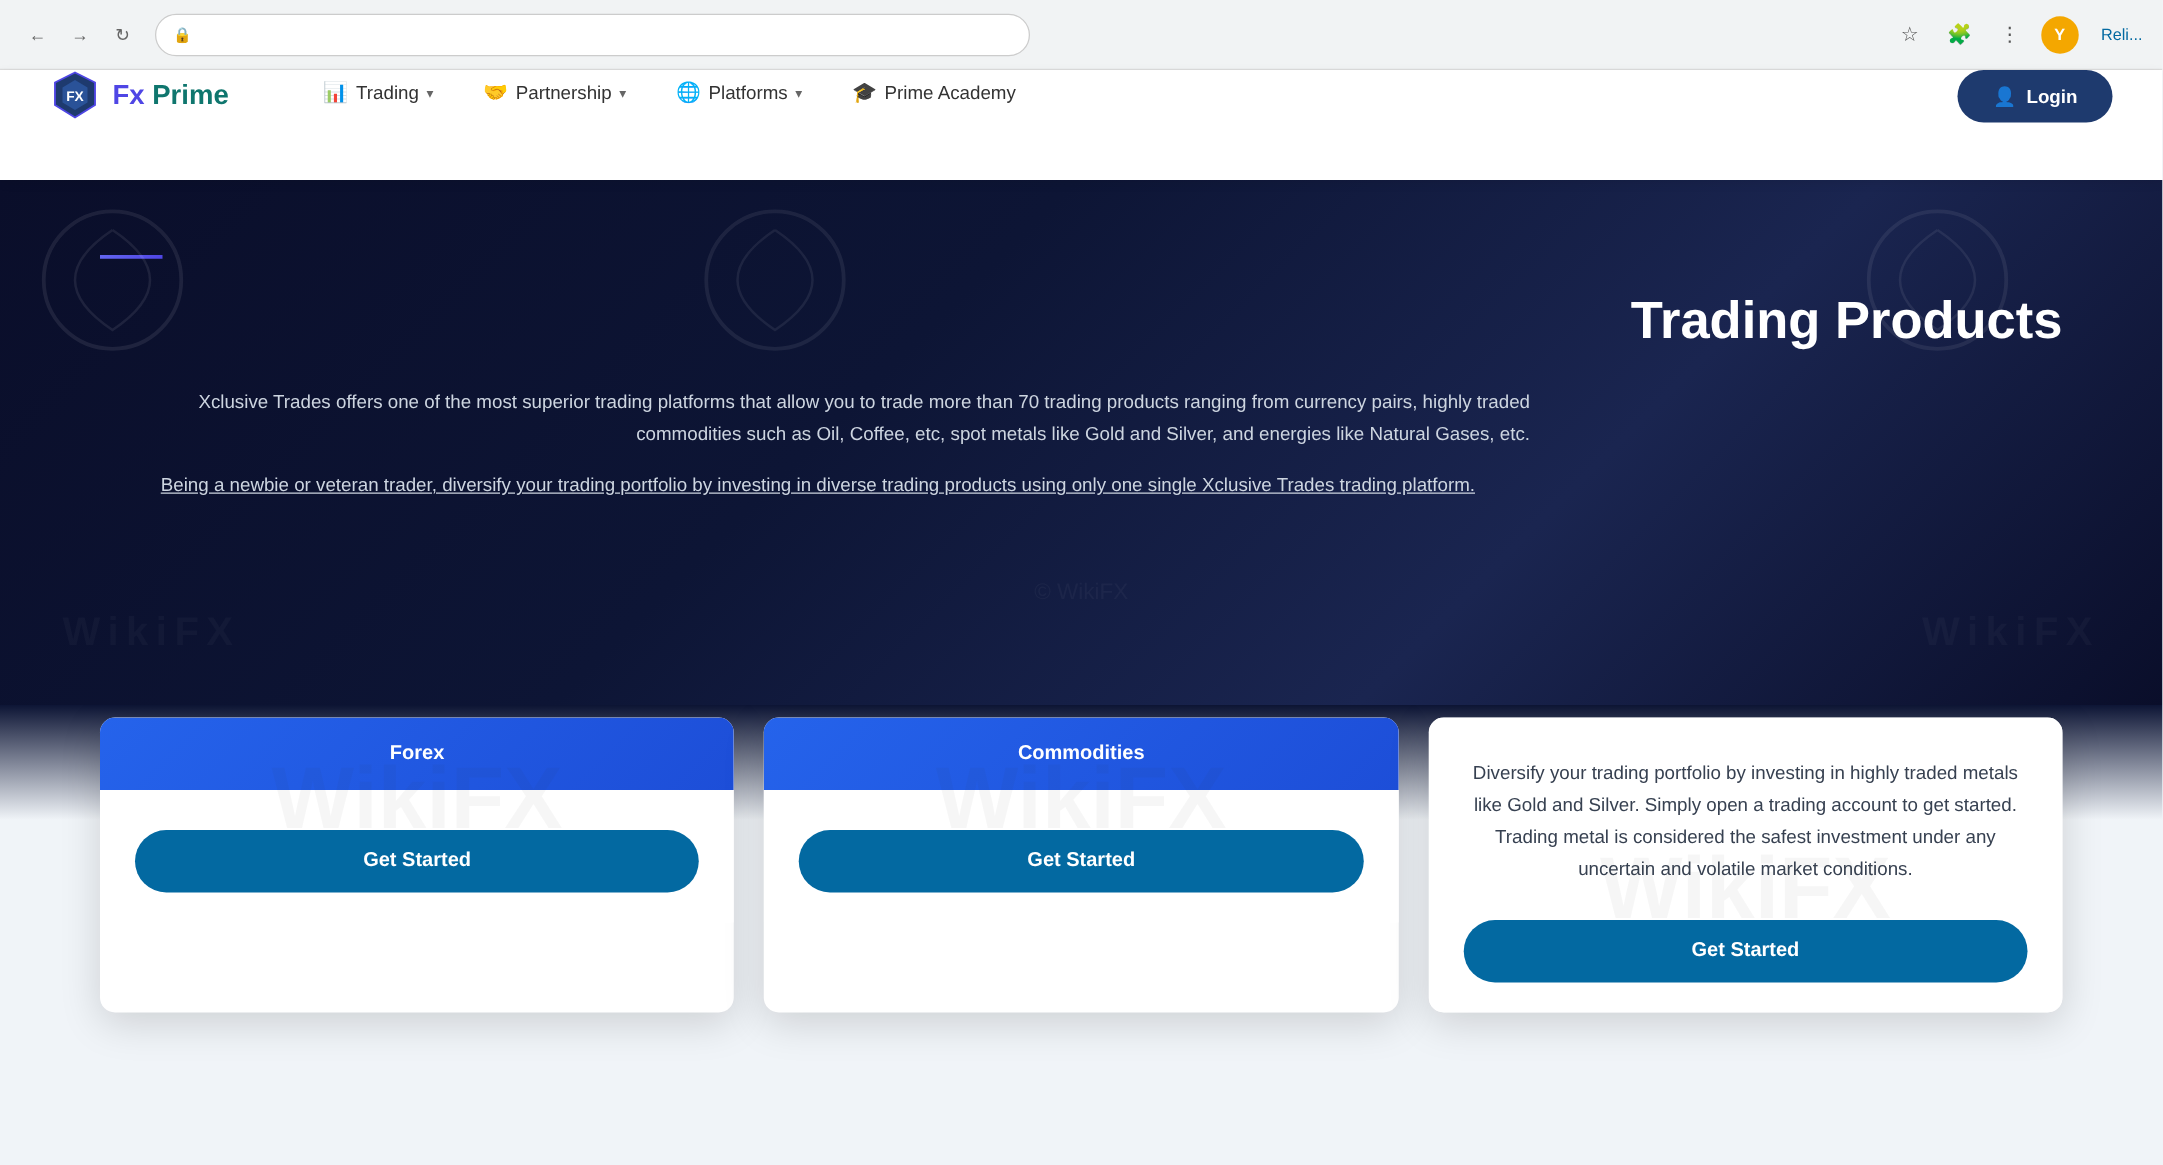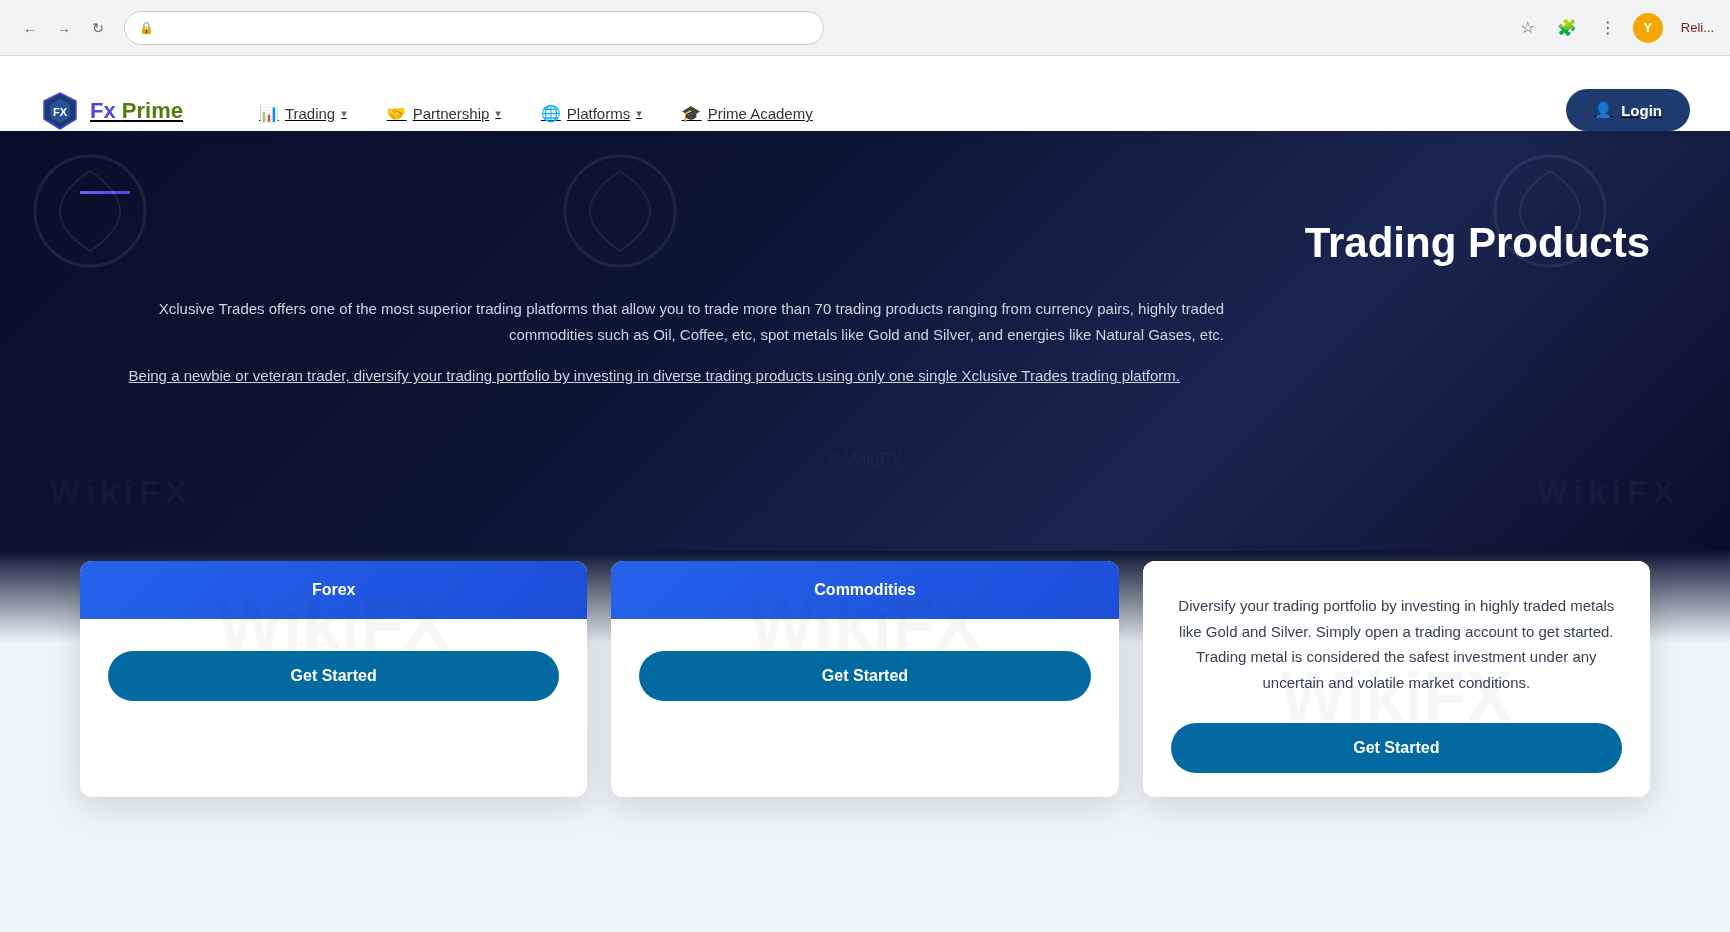--- a/index.html
+++ b/index.html
@@ -70,28 +70,27 @@
       cursor: pointer;
       color: #fff;
       font-size: 13px;
       font-weight: bold;
       display: flex; align-items: center; justify-content: center;
     }
 
     
     .navbar {
       background: #fff;
-      height: 75px;
-      display: flex;
-      align-items: flex-end;
+      height: 88px;
+      display: flex;
+      align-items: flex-start;
       padding: 0 40px;
       box-shadow: 0 2px 8px rgba(0,0,0,0.08);
       position: relative;
       z-index: 10;
-      text-decoration: underline;
     }
     .logo-area {
       display: flex;
       align-items: center;
       gap: 10px;
       margin-right: 60px;
     }
     .logo-icon {
       width: 40px; height: 40px;
     }
@@ -274,34 +273,34 @@
     <button class="nav-btn">↻</button>
   </div>
   <div class="address-bar">
     <span class="address-lock">🔒</span>
   </div>
   <div class="browser-actions">
     <button class="browser-action-btn">☆</button>
     <button class="browser-action-btn">🧩</button>
     <button class="browser-action-btn">⋮</button>
     <button class="profile-btn">Y</button>
-    <span style="color:#7f1d1d; font-size:13px; margin-left:8px;">Reli...</span>
+    <span style="color:#0369a1; font-size:13px; margin-left:8px;">Reli...</span>
   </div>
 </div>
 
 <nav class="navbar">
   <div class="logo-area">
 
     <svg class="logo-icon" viewBox="0 0 40 40" xmlns="http://www.w3.org/2000/svg">
       <polygon points="20,2 36,10 36,28 20,38 4,28 4,10" fill="#1e3a6e" stroke="#4f46e5" stroke-width="1.5"></polygon>
       <polygon points="20,8 30,14 30,26 20,32 10,26 10,14" fill="#2a5298"></polygon>
       <text x="20" y="25" text-anchor="middle" fill="#fff" font-size="11" font-weight="bold">FX</text>
     </svg>
     <span class="logo-text">
-      <span>Fx </span><span style="color:#4d7c0f;">Prime</span>
+      <span>Fx </span><span style="color:#0f766e;">Prime</span>
     </span>
   </div>
 
   <div class="nav-links">
 
     <div class="nav-item">
       <span class="nav-icon">📊</span>
       <span>Trading</span>
       <span class="chevron">▾</span>
     </div>

